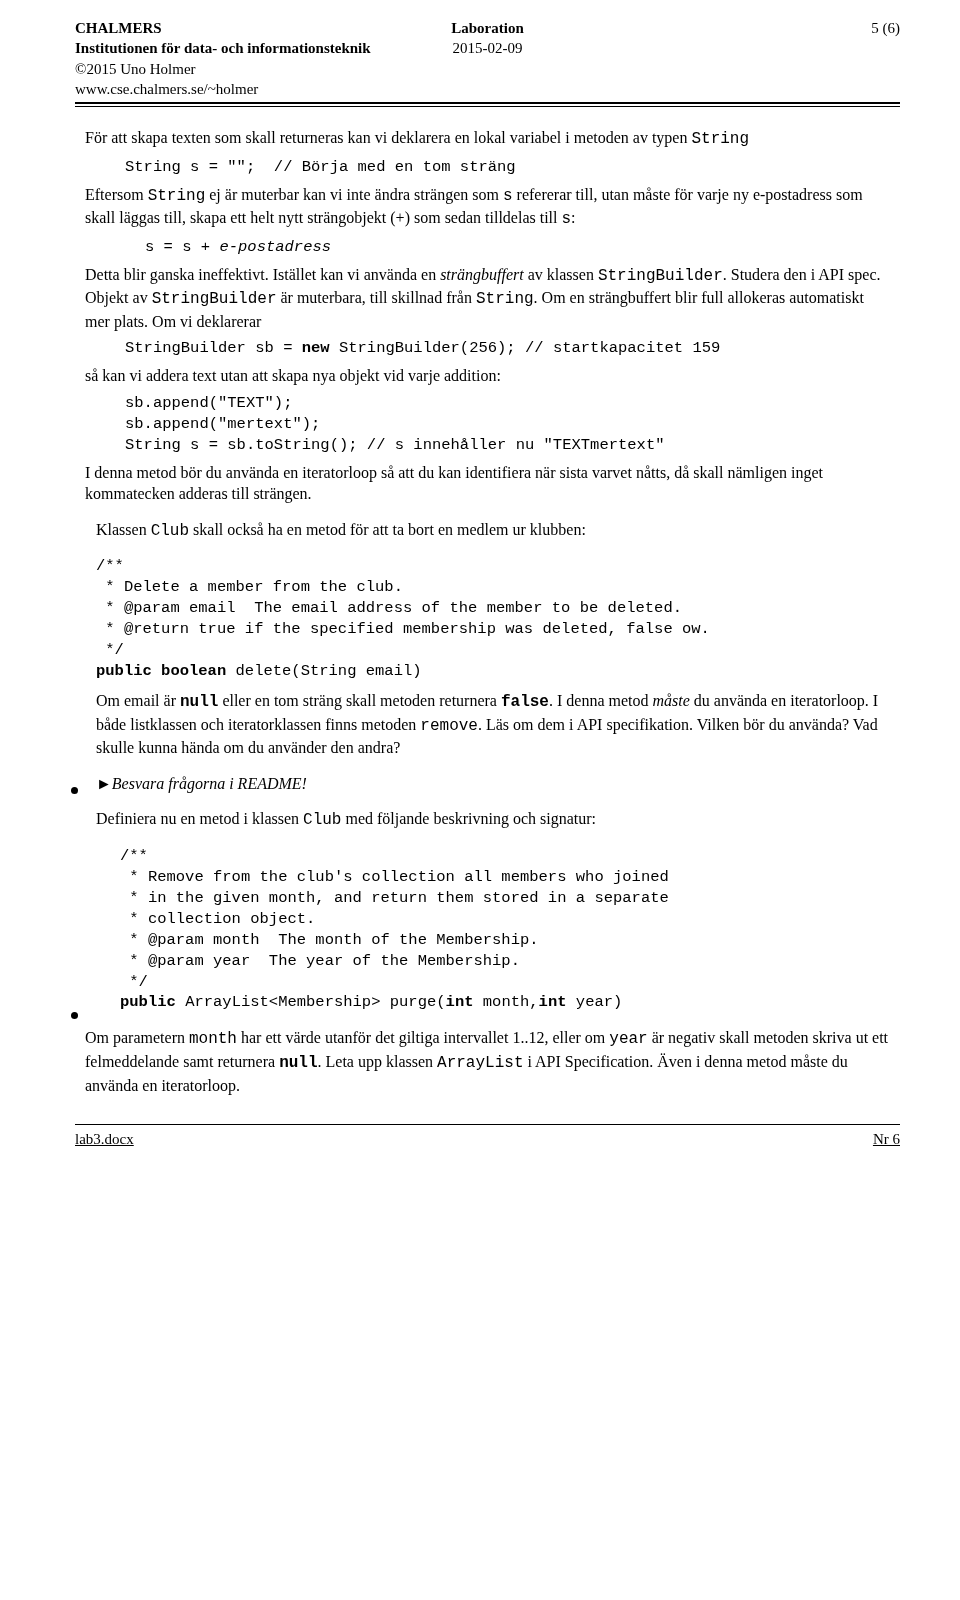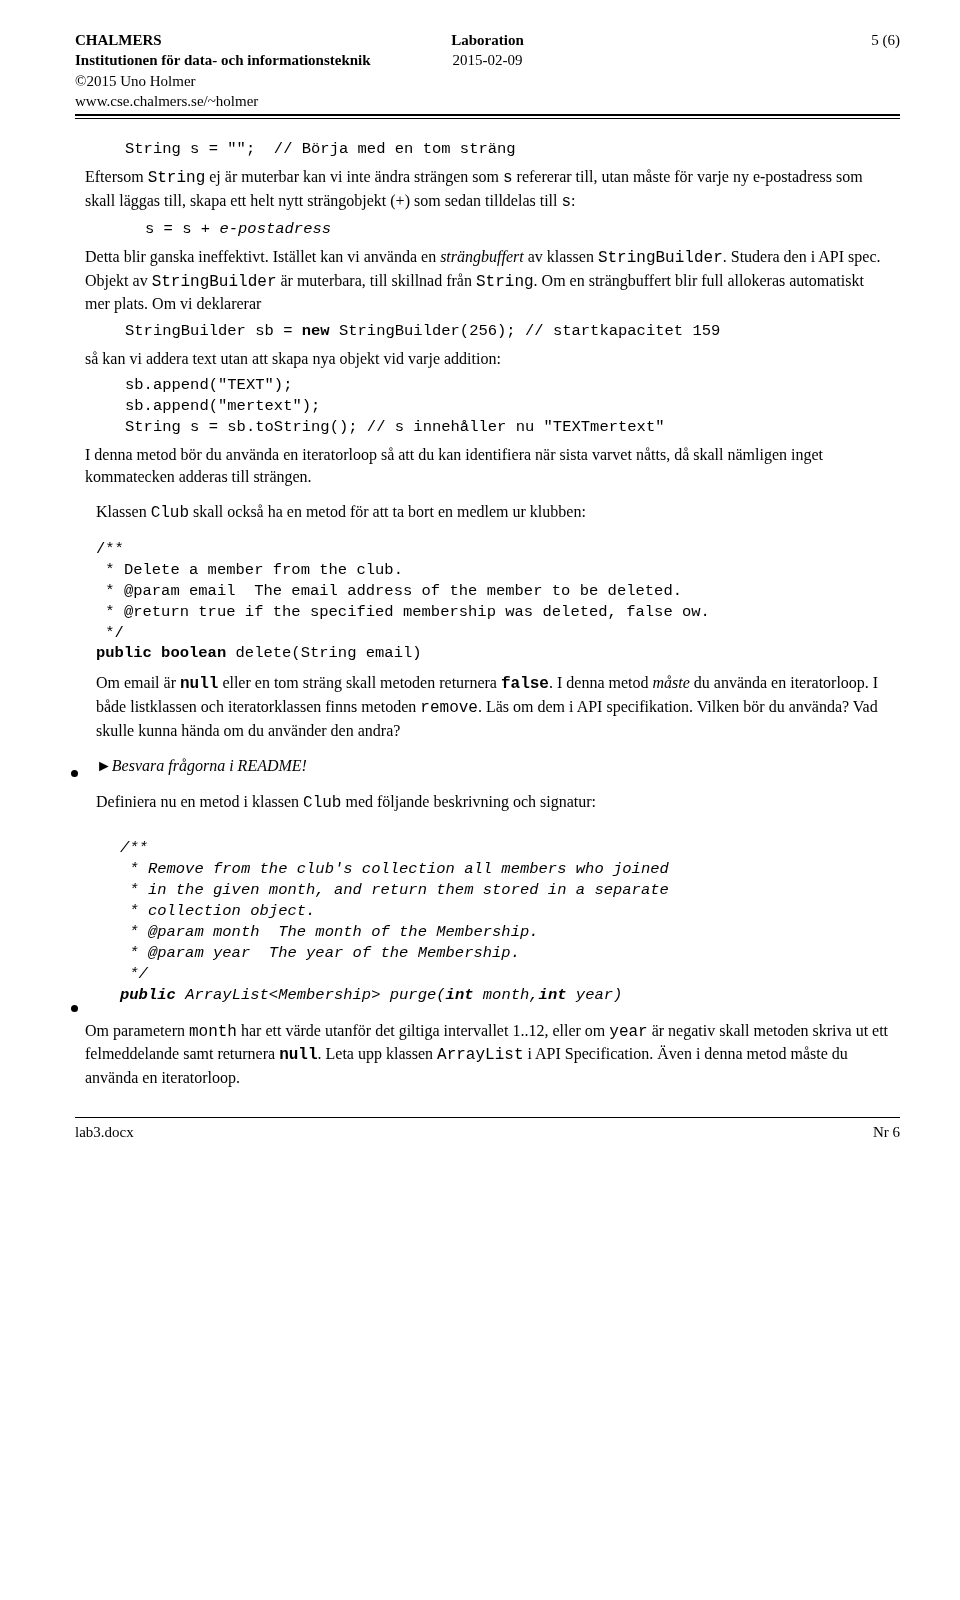--- a/index.html
+++ b/index.html
@@ -6,21 +6,21 @@
     margin: 0;
     padding: 0;
     background: #fff;
     font-family: "Times New Roman", Times, serif;
     color: #000;
     font-size: 15px;
     line-height: 1.35;
     width: 960px;
   }
   .page {
-    padding: 30px 60px 20px 75px;
+    padding: 18px 60px 20px 75px;
     box-sizing: border-box;
     width: 960px;
   }
   .header {
     width: 100%;
     position: relative;
     margin-bottom: 1px;
   }
   .header-left {
     text-align: left;
@@ -81,20 +81,21 @@
     background: #000;
     border-radius: 50%;
     margin-top: 7px;
     flex-shrink: 0;
     margin-left: -14px;
     margin-right: 18px;
   }
   .bullet-body { flex: 1; }
   .footer {
     margin-top: 28px;
+    text-decoration: underline;
   }
   .ft-line {
     border: none;
     border-top: 1px solid #000;
     margin: 0 0 4px 0;
   }
   .footer-row {
     display: flex;
     justify-content: space-between;
     font-size: 15px;
@@ -120,20 +121,23 @@
     </div>
     <div class="header-right">
       <div>5 (6)</div>
     </div>
   </div>
   <hr class="hr-line">
   <hr class="hr-line2">
 
   <div class="content">
 
+    <p class="intro">
+      <span>För att skapa texten som skall returneras kan vi deklarera en lokal variabel i metoden av typen </span><span class="code-inline">String</span>
+    </p>
 
     <div class="code-block">String s = "";  // Börja med en tom sträng</div>
 
     <p class="para">
       <span>Eftersom </span><span class="code-inline">String</span><span> ej är muterbar kan vi inte ändra strängen som </span><span class="code-inline">s</span><span> refererar till, utan måste för varje ny e-postadress som skall läggas till, skapa ett helt nytt strängobjekt (+) som sedan tilldelas till </span><span class="code-inline">s</span><span>:</span>
     </p>
 
     <div class="code-block" style="margin-left:60px;"><span class="code-inline">s = s + </span><span class="italic">e-postadress</span></div>
 
     <p class="para">
@@ -169,21 +173,21 @@
         <p class="italic" style="margin-top:14px;">►Besvara frågorna i README!</p>
       </div>
     </div>
 
     <div class="bullet-row">
       <div class="bullet-dot"></div>
       <div class="bullet-body">
         <p>
           <span>Definiera nu en metod i klassen </span><span class="code-inline">Club</span><span> med följande beskrivning och signatur:</span>
         </p>
-        <div class="code-block" style="margin-left:24px; margin-top:24px;font-style:italic;"><span>/**</span>
+        <div class="code-block" style="margin-left:24px; margin-top:14px;"><span>/**</span>
 <span> * Remove from the club's collection all members who joined</span>
 <span> * in the given month, and return them stored in a separate</span>
 <span> * collection object.</span>
 <span> * @param month  The month of the Membership.</span>
 <span> * @param year  The year of the Membership.</span>
 <span> */</span>
 <span class="bold">public </span><span>ArrayList&lt;Membership&gt; purge(</span><span class="bold">int </span><span>month,</span><span class="bold">int </span><span>year)</span></div>
       </div>
     </div>
 

